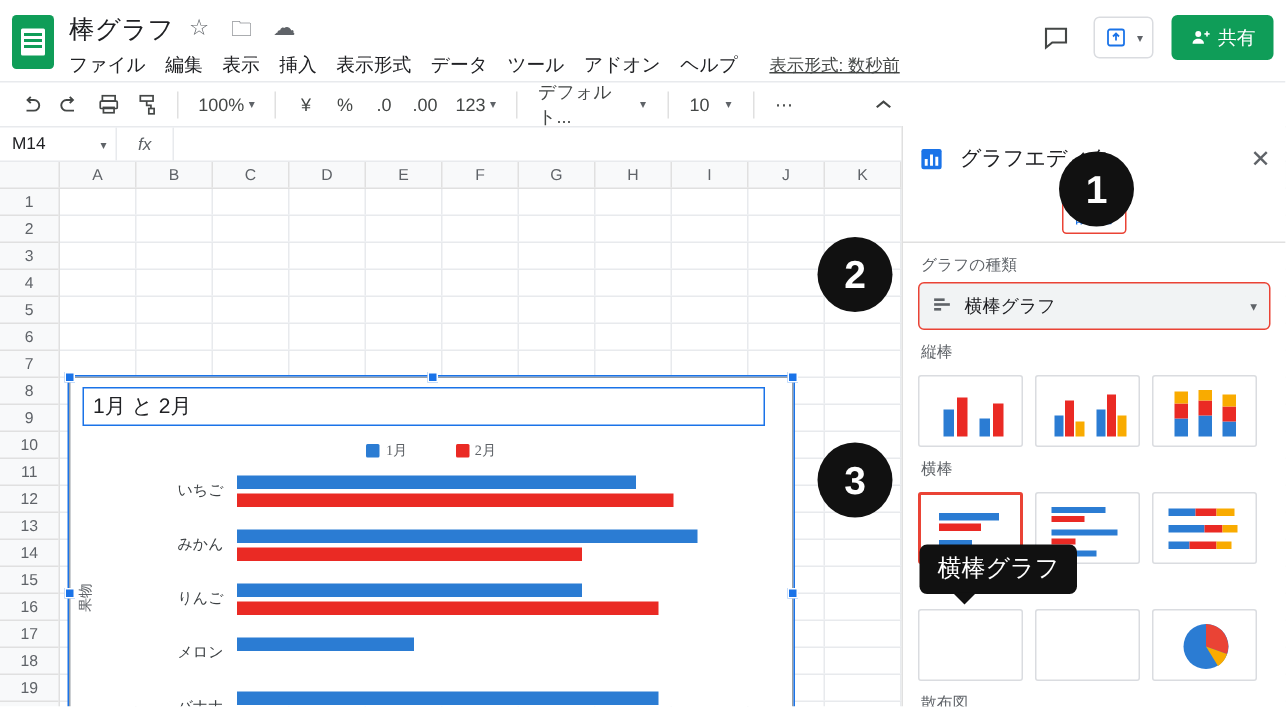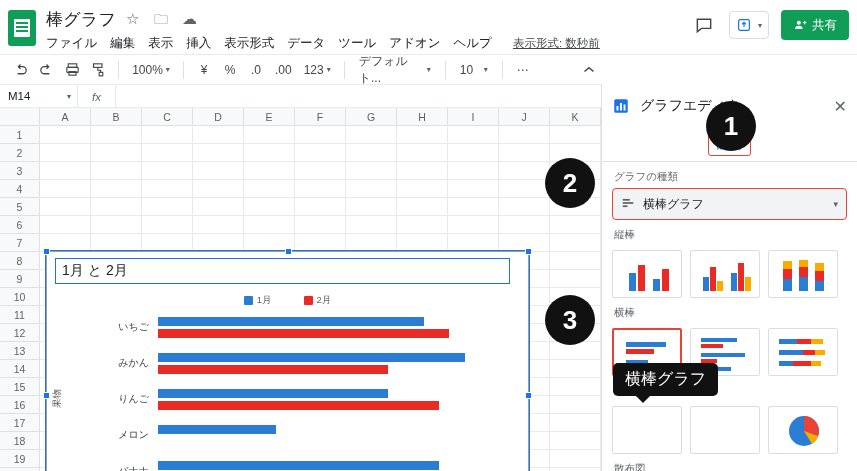--- a/index.html
+++ b/index.html
@@ -97,21 +97,21 @@
     position:absolute; left:46px; top:143px; width:483px; height:288px;
     background:#fff; border:1px solid #9aa0a6;
     outline: 1px solid #1a73e8;
   }
   .handle { position:absolute; width:7px;height:7px;background:#1a73e8;border:1px solid #fff; }
   .chart-title-box {
     position:absolute; left:8px; top:6px; width:455px; height:26px;
     border:1px solid #1a73e8; display:flex; align-items:center; padding-left:6px;
     font-size:14px; color:#202124;
   }
-  .legend { position:absolute; top:42px; left:0; width:100%; display:flex; justify-content:center; gap:32px; font-size:9.5px; color:#5f6368; }
+  .legend { position:absolute; top:42px; left:0; width:100%; display:flex; justify-content:center; gap:32px; font-size:9.5px; color:#5f6368;font-family:Liberation Serif, serif; }
   .legend .item{display:flex;align-items:center;gap:4px;}
   .swatch{width:9px;height:9px;border-radius:1px;}
   .plot { position:absolute; left:0; top:60px; width:483px; height:200px; }
   .ylabel {
     position:absolute; left:4px; top:96px; font-size:9.5px; color:#5f6368;
     transform: rotate(-90deg); transform-origin: left top; white-space:nowrap;
   }
   .cat { position:absolute; font-size:10px; color:#3c4043; text-align:right; width:58px; }
   .bar { position:absolute; height:9px; border-radius:0; }
 

